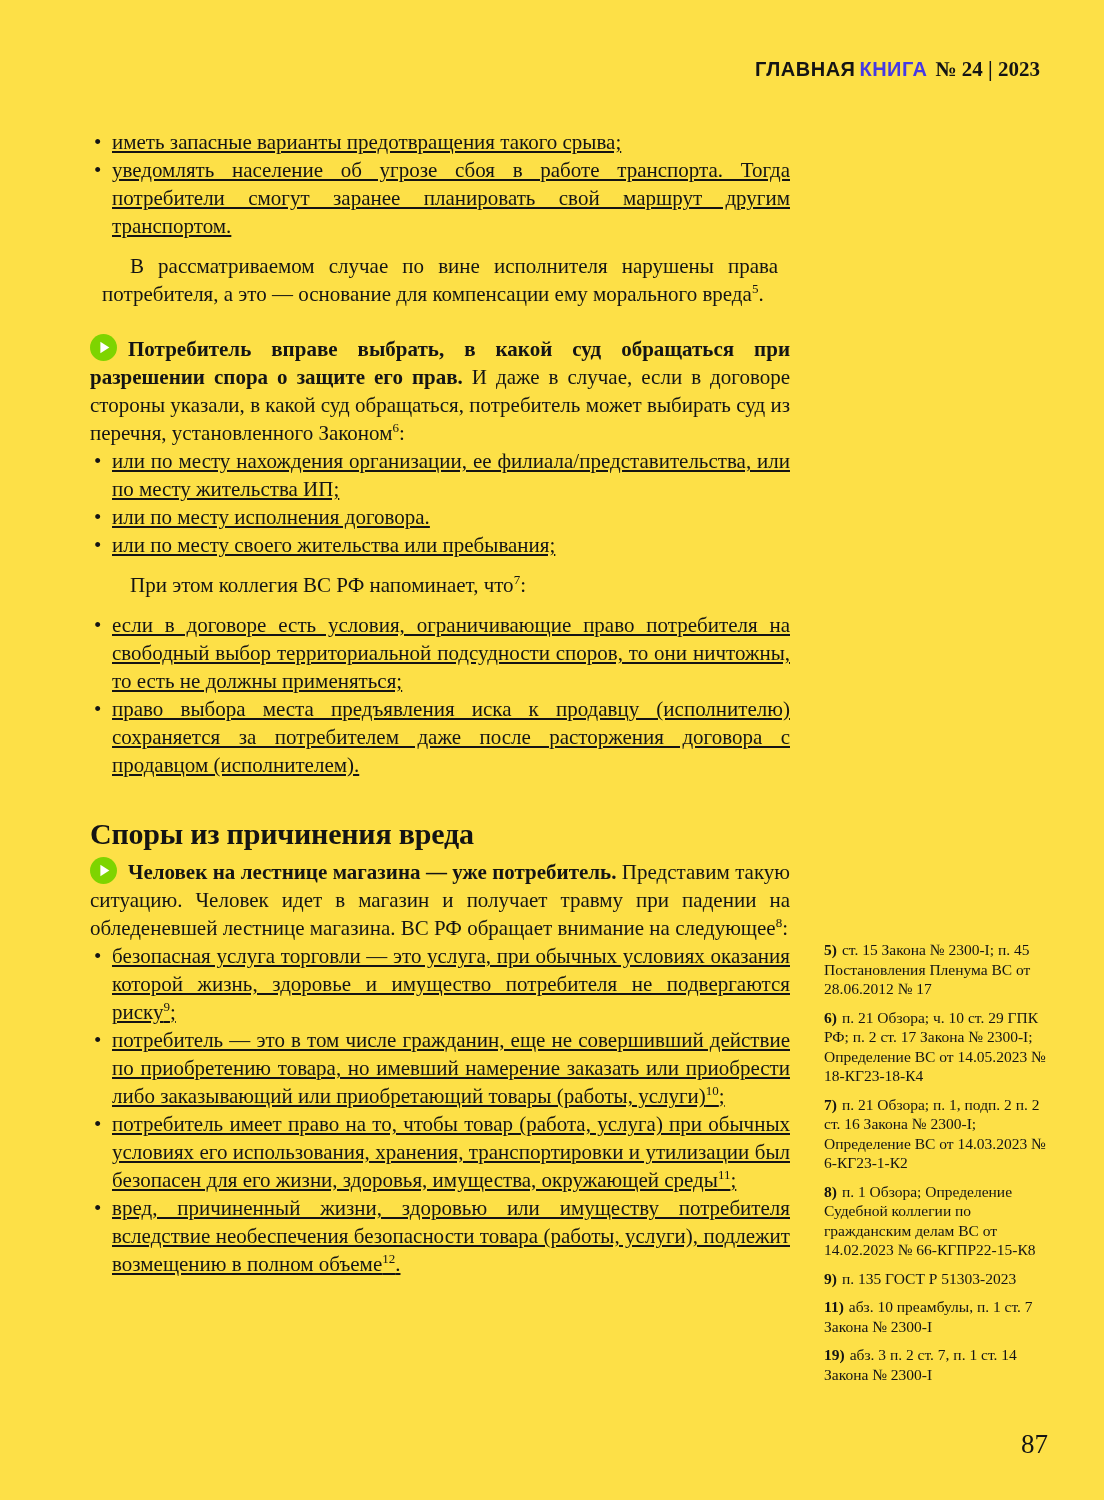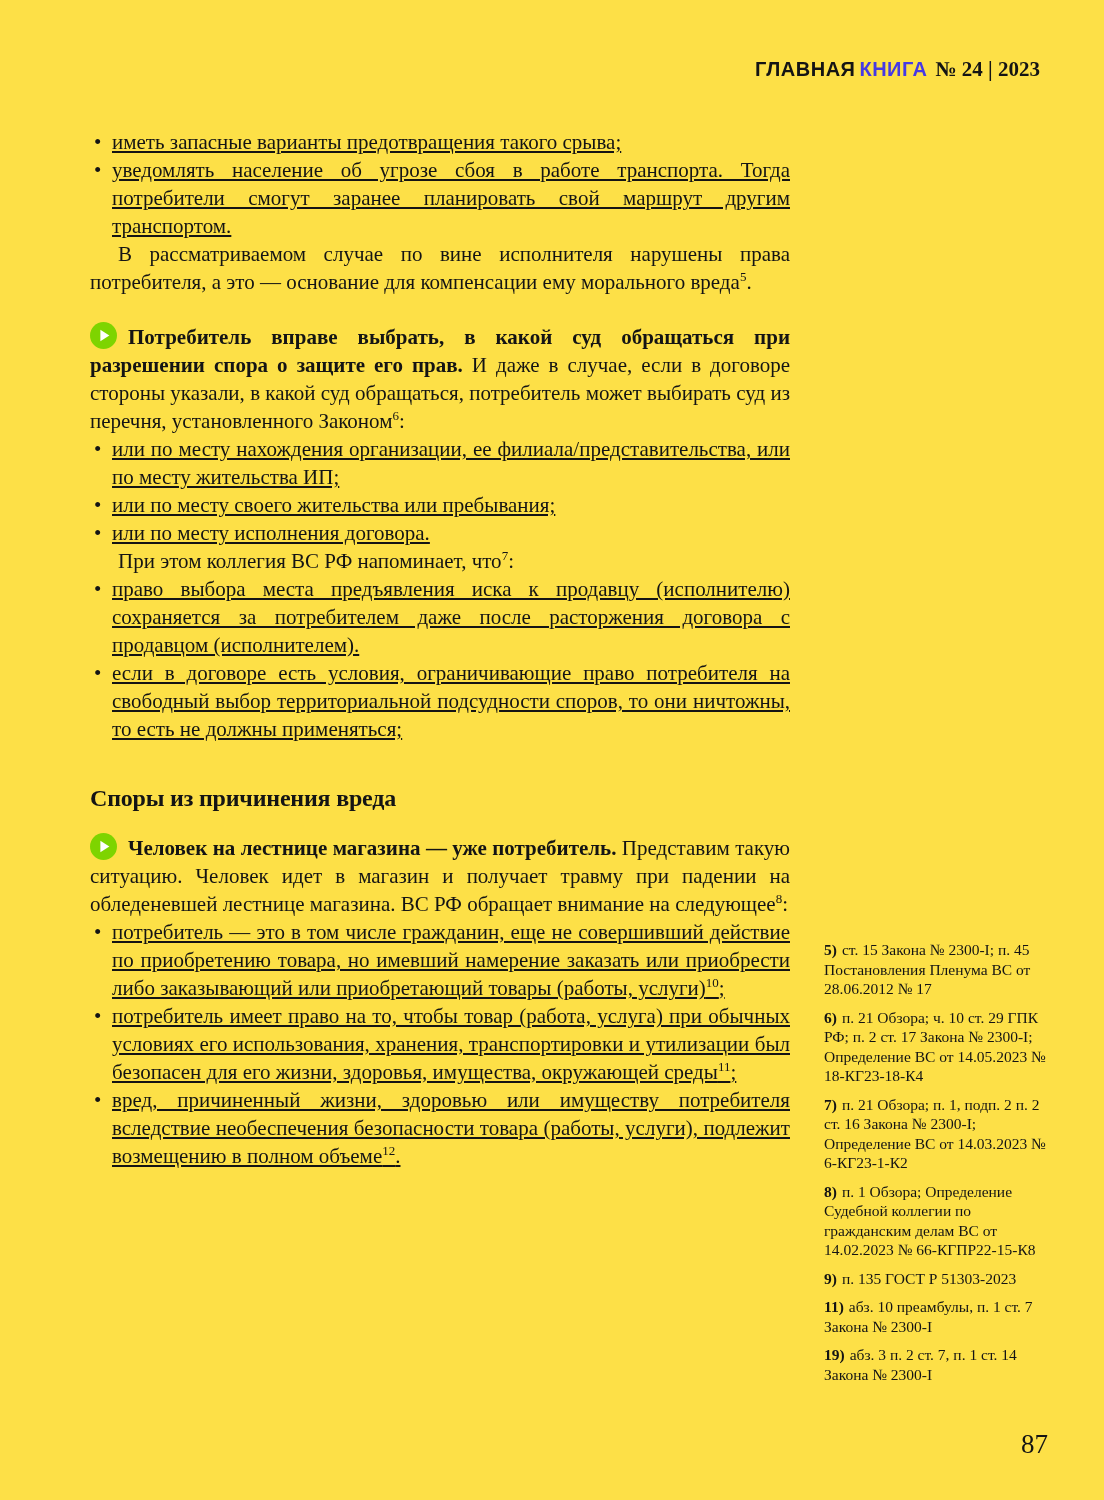--- a/index.html
+++ b/index.html
@@ -51,39 +51,39 @@
     text-align: justify;
     hyphens: auto;
   }
   .bullet-list { list-style: none; margin: 0; padding: 0; }
   .bullet-list li { position: relative; padding-left: 22px; text-decoration: underline; }
   .bullet-list li::before {
     content: "\2022";
     position: absolute;
     left: 4px;
   }
-  .para { margin: 0; }
+  .para { margin: 12px; }
   .indent { text-indent: 28px; }
 
   .lead { margin: 0; }
   .lead.gap-top { margin-top: 26px; }
   .lead b, .body-col b { font-weight: 700; }
 
   .play-icon {
     display: inline-block;
     width: 27px;
     height: 27px;
     margin-right: 11px;
     vertical-align: -5px;
   }
   .play-icon svg { display: block; width: 100%; height: 100%; }
 
   .section-heading {
-    margin: 36px 0 16px 0;
-    font-size: 24px;
+    margin: 36px 0 4px 0;
+    font-size: 30px;
     line-height: 38px;
     font-weight: 700;
     text-align: left;
     letter-spacing: -0.2px;
   }
 
   sup {
     font-size: 13px;
     line-height: 0;
     vertical-align: super;
@@ -130,39 +130,40 @@
 
     <p class="para indent">В рассматриваемом случае по вине исполнителя нарушены права потребителя, а это — основание для компенсации ему морального вреда<sup>5</sup>.</p>
 
     <p class="lead gap-top"><span class="play-icon"><svg viewBox="0 0 24 24" aria-hidden="true">
             <circle cx="12" cy="12" r="12" fill="var(--accent-green)"></circle>
             <polygon points="9.2,6.8 17.2,12 9.2,17.2" fill="#ffffff"></polygon>
           </svg></span><span class="lead-text"><b>Потребитель вправе выбрать, в какой суд обращаться при разрешении спора о защите его прав.</b> И даже в случае, если в договоре стороны указали, в какой суд обращаться, потребитель может выбирать суд из перечня, установленного Законом<sup>6</sup>:</span></p>
 
     <ul class="bullet-list">
       <li>или по месту нахождения организации, ее филиала/представительства, или по месту жительства ИП;</li>
+      <li>или по месту исполнения договора.</li>
       <li>или по месту своего жительства или пребывания;</li>
-      <li>или по месту исполнения договора.</li>
     </ul>
 
     <p class="para indent">При этом коллегия ВС РФ напоминает, что<sup>7</sup>:</p>
 
     <ul class="bullet-list">
+      <li>если в договоре есть условия, ограничивающие право потребителя на свободный выбор территориальной подсудности споров, то они ничтожны, то есть не должны применяться;</li>
       <li>право выбора места предъявления иска к продавцу (исполнителю) сохраняется за потребителем даже после расторжения договора с продавцом (исполнителем).</li>
-      <li>если в договоре есть условия, ограничивающие право потребителя на свободный выбор территориальной подсудности споров, то они ничтожны, то есть не должны применяться;</li>
     </ul>
 
     <h2 class="section-heading">Споры из причинения вреда</h2>
 
     <p class="lead"><span class="play-icon"><svg viewBox="0 0 24 24" aria-hidden="true">
             <circle cx="12" cy="12" r="12" fill="var(--accent-green)"></circle>
             <polygon points="9.2,6.8 17.2,12 9.2,17.2" fill="#ffffff"></polygon>
           </svg></span><span class="lead-text"><b>Человек на лестнице магазина — уже потребитель.</b> Представим такую ситуацию. Человек идет в магазин и получает травму при падении на обледеневшей лестнице магазина. ВС РФ обращает внимание на следующее<sup>8</sup>:</span></p>
 
     <ul class="bullet-list">
+      <li>безопасная услуга торговли — это услуга, при обычных условиях оказания которой жизнь, здоровье и имущество потребителя не подвергаются риску<sup>9</sup>;</li>
       <li>потребитель — это в том числе гражданин, еще не совершивший действие по приобретению товара, но имевший намерение заказать или приобрести либо заказывающий или приобретающий товары (работы, услуги)<sup>10</sup>;</li>
       <li>потребитель имеет право на то, чтобы товар (работа, услуга) при обычных условиях его использования, хранения, транспортировки и утилизации был безопасен для его жизни, здоровья, имущества, окружающей среды<sup>11</sup>;</li>
       <li>вред, причиненный жизни, здоровью или имуществу потребителя вследствие необеспечения безопасности товара (работы, услуги), подлежит возмещению в полном объеме<sup>12</sup>.</li>
     </ul>
 
 
   </main>
 
   <aside class="footnotes">
     <p class="footnote"><b class="fn-num">5)</b><span>ст. 15 Закона № 2300-I; п. 45 Постановления Пленума ВС от 28.06.2012 № 17</span></p>

